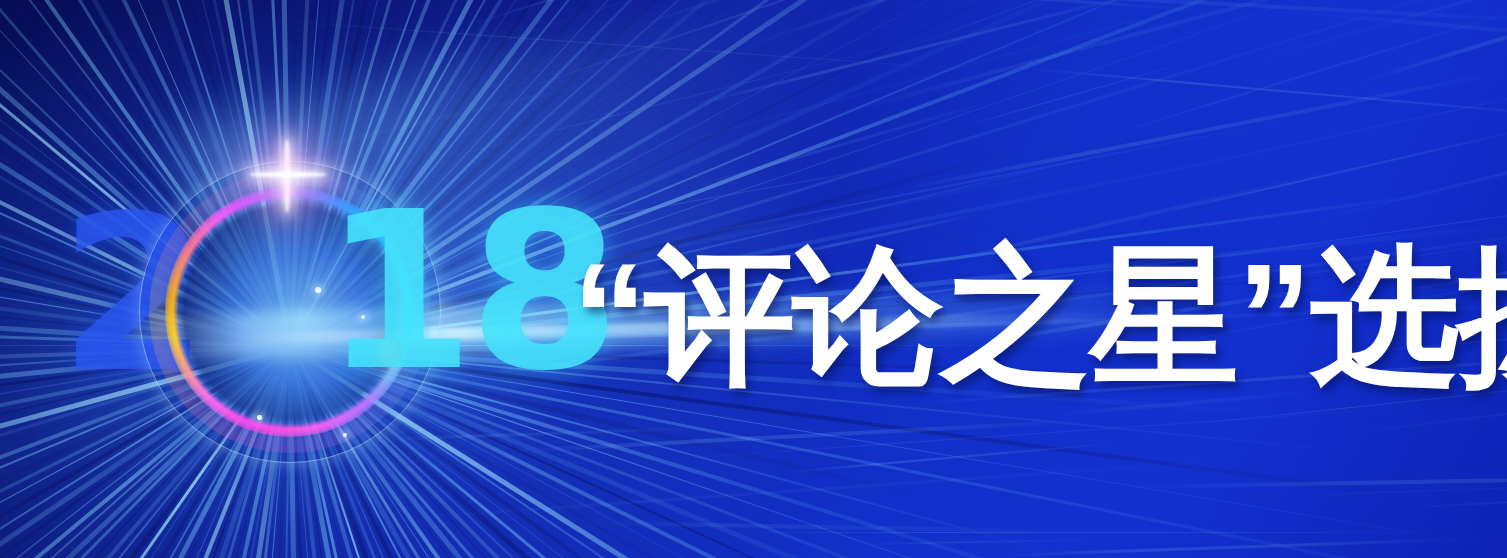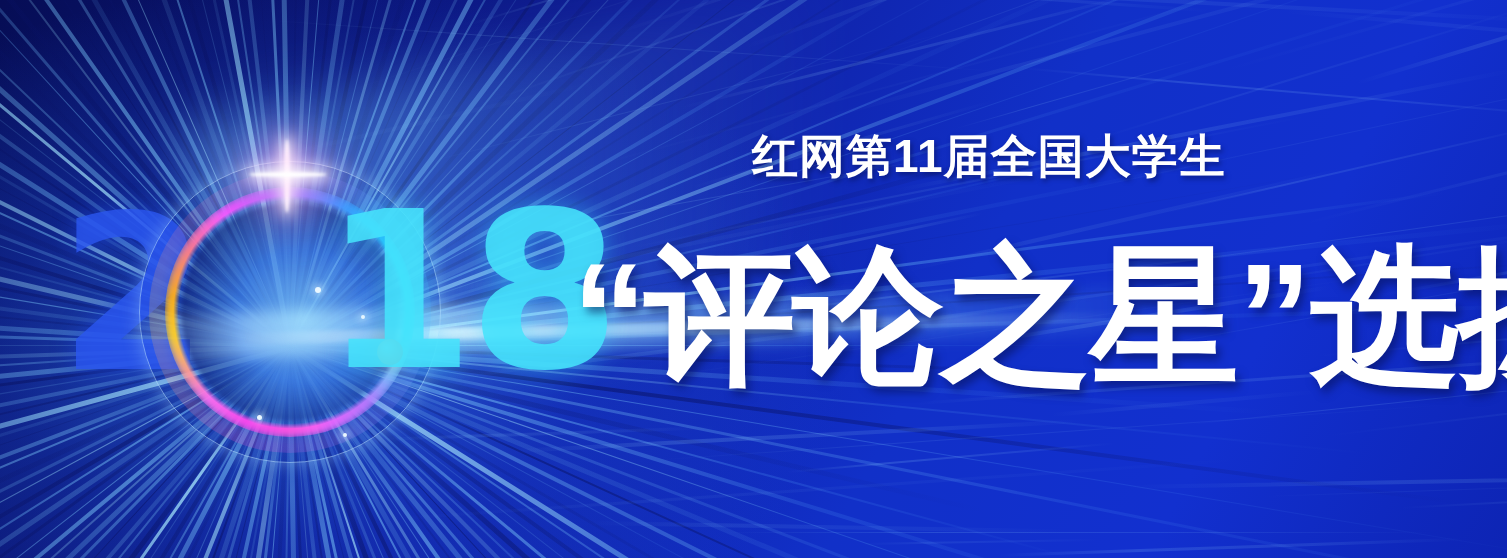--- a/index.html
+++ b/index.html
@@ -442,17 +442,16 @@
       <div class="planet"></div>
       <div class="dot" style="left:150px;top:100px;width:6px;height:6px;"></div>
       <div class="dot" style="left:196px;top:128px;width:4px;height:4px;"></div>
       <div class="dot" style="left:92px;top:228px;width:5px;height:5px;"></div>
       <div class="dot" style="left:178px;top:246px;width:4px;height:4px;"></div>
     </div>
 
     <span class="digit digit-25">18</span>
   </div>
 
-  <div class="subtitle">红网第11届全国大学生</div>
 
   <div class="maintitle">“评论之星”选拔赛</div>
 
 </div>
 
 </body></html>

